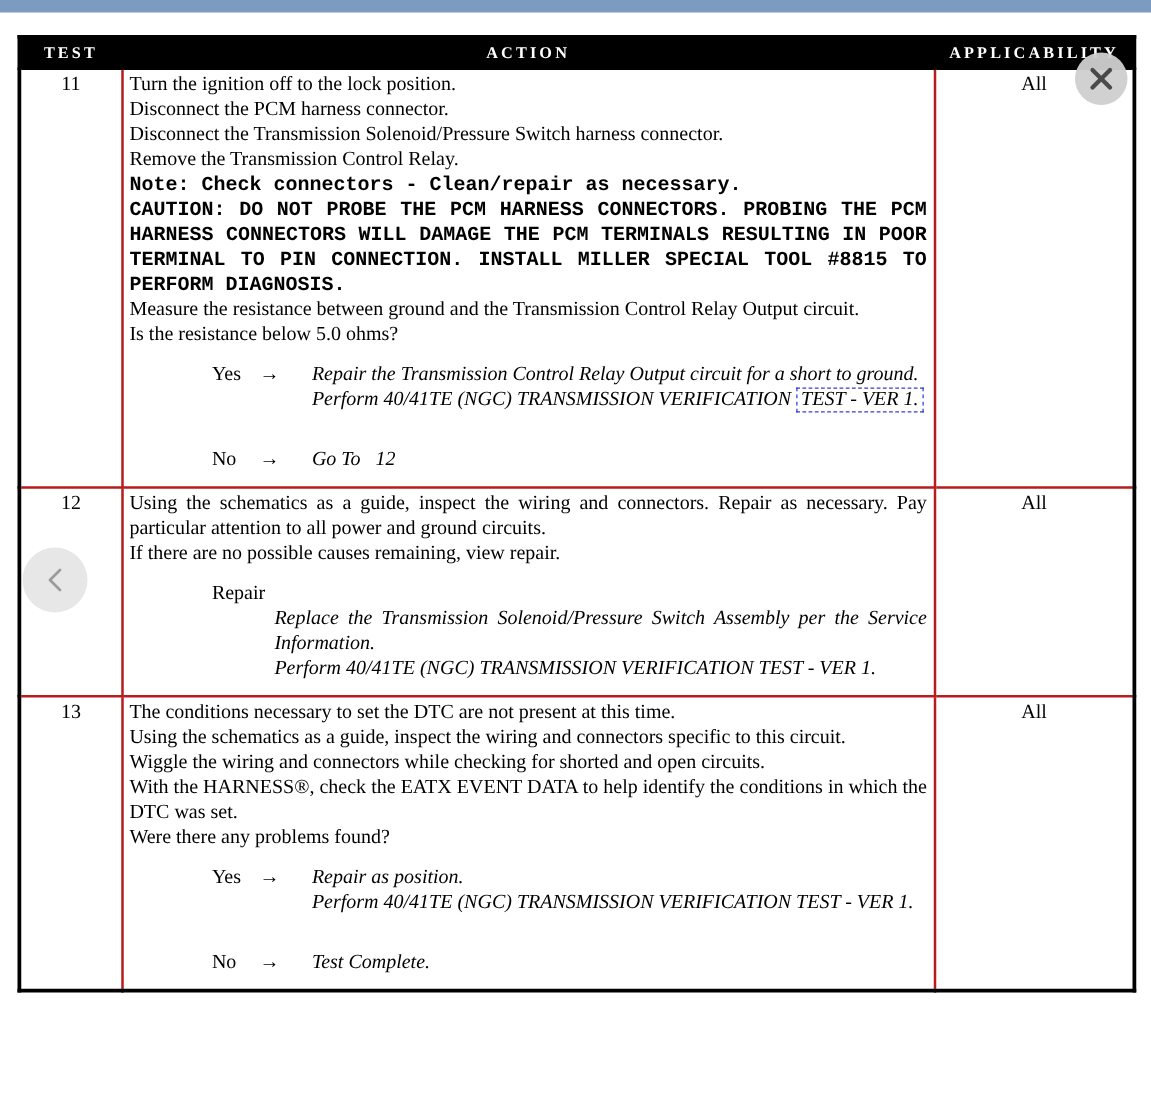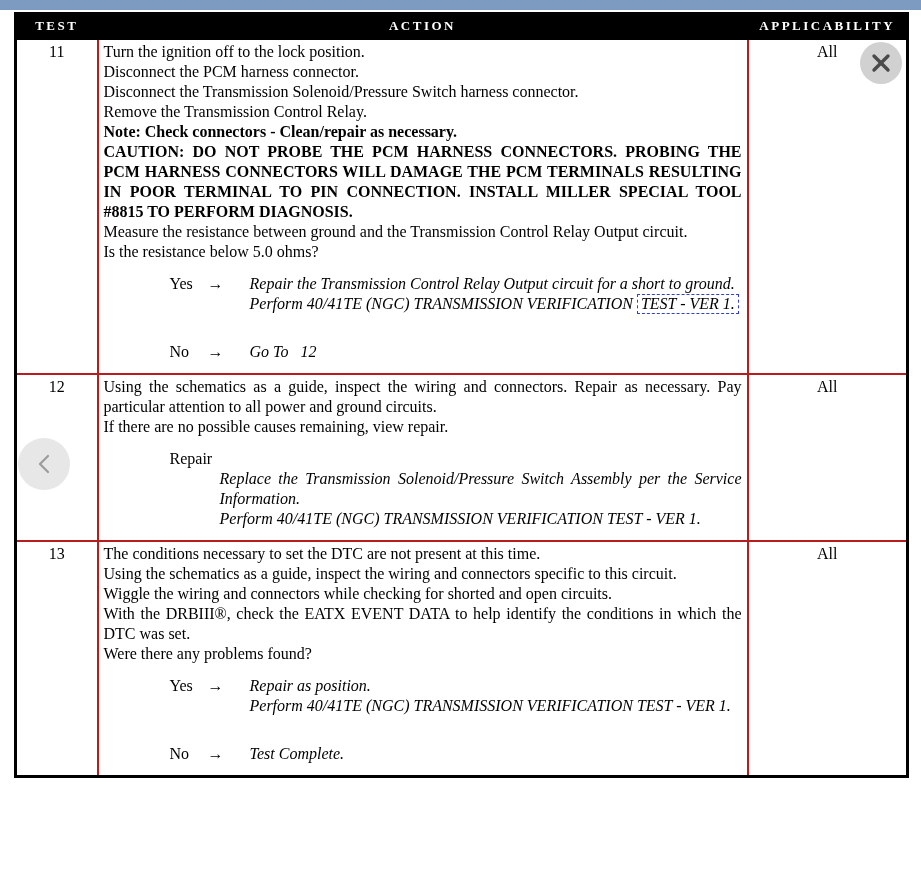--- a/index.html
+++ b/index.html
@@ -10,21 +10,21 @@
     background: #ffffff;
     overflow: hidden;
     font-family: "Liberation Serif", "DejaVu Serif", serif;
     color: #000;
   }
   .topbar {
     position: absolute; top: 0; left: 0;
     width: 100%; height: 10px;
     background: #7d9bc1;
   }
-  .doc { position: absolute; top: 12px; left: 14px; width: 752px; }
+  .doc { position: absolute; top: 28px; left: 14px; width: 752px; }
   table.diag {
     border-collapse: collapse;
     width: 100%;
     table-layout: fixed;
     border: 3px solid #000;
   }
   col.c-test { width: 82px; }
   col.c-action { width: 650px; }
   col.c-appl { width: 160px; }
   table.diag th {
@@ -37,21 +37,21 @@
   }
   table.diag td {
     border: 2px solid #b91c1c;
     vertical-align: top;
     padding: 2px 5px 11px 5px;
     font-size: 16px;
     line-height: 20px;
   }
   td.cell-test, td.cell-appl { text-align: center; padding-top: 3px; }
   .para { text-align: justify; }
-  .para.bold { font-weight: bold; }
+  .para.bold { font-weight: bold; font-family: Liberation Mono, monospace; }
   .branch { display: flex; margin: 12px 0 0 66px; }
   .branch + .branch { margin-top: 28px; }
   .branch-label { flex: 0 0 38px; }
   .branch-arrow { flex: 0 0 42px; }
   .branch-text { flex: 1; text-align: justify; }
   .branch-line { display: block; font-style: italic; }
   .branch.no-arrow { display: block; }
   .branch.no-arrow .branch-text { margin-left: 50px; }
   .boxed {
     border: 1px dashed #2f3fd0;
@@ -136,21 +136,21 @@
               </div></div>
           </td>
           <td class="cell-appl">All</td>
         </tr>
         <tr>
           <td class="cell-test">13</td>
           <td class="cell-action">
             <div class="para">The conditions necessary to set the DTC are not present at this time.</div>
             <div class="para">Using the schematics as a guide, inspect the wiring and connectors specific to this circuit.</div>
             <div class="para">Wiggle the wiring and connectors while checking for shorted and open circuits.</div>
-            <div class="para">With the DRBIII®, check the EATX EVENT DATA to help identify the conditions in which the DTC was set.</div>
+            <div class="para">With the HARNESS®, check the EATX EVENT DATA to help identify the conditions in which the DTC was set.</div>
             <div class="para">Were there any problems found?</div>
             <div class="branch">
               <span class="branch-label">Yes</span>
               <span class="branch-arrow">→</span>
               <div class="branch-text">
                 <div class="branch-line"><span>Repair as position.</span></div>
                 <div class="branch-line"><span>Perform 40/41TE (NGC) TRANSMISSION VERIFICATION TEST - VER 1.</span></div>
               </div>
             </div>
             <div class="branch">

